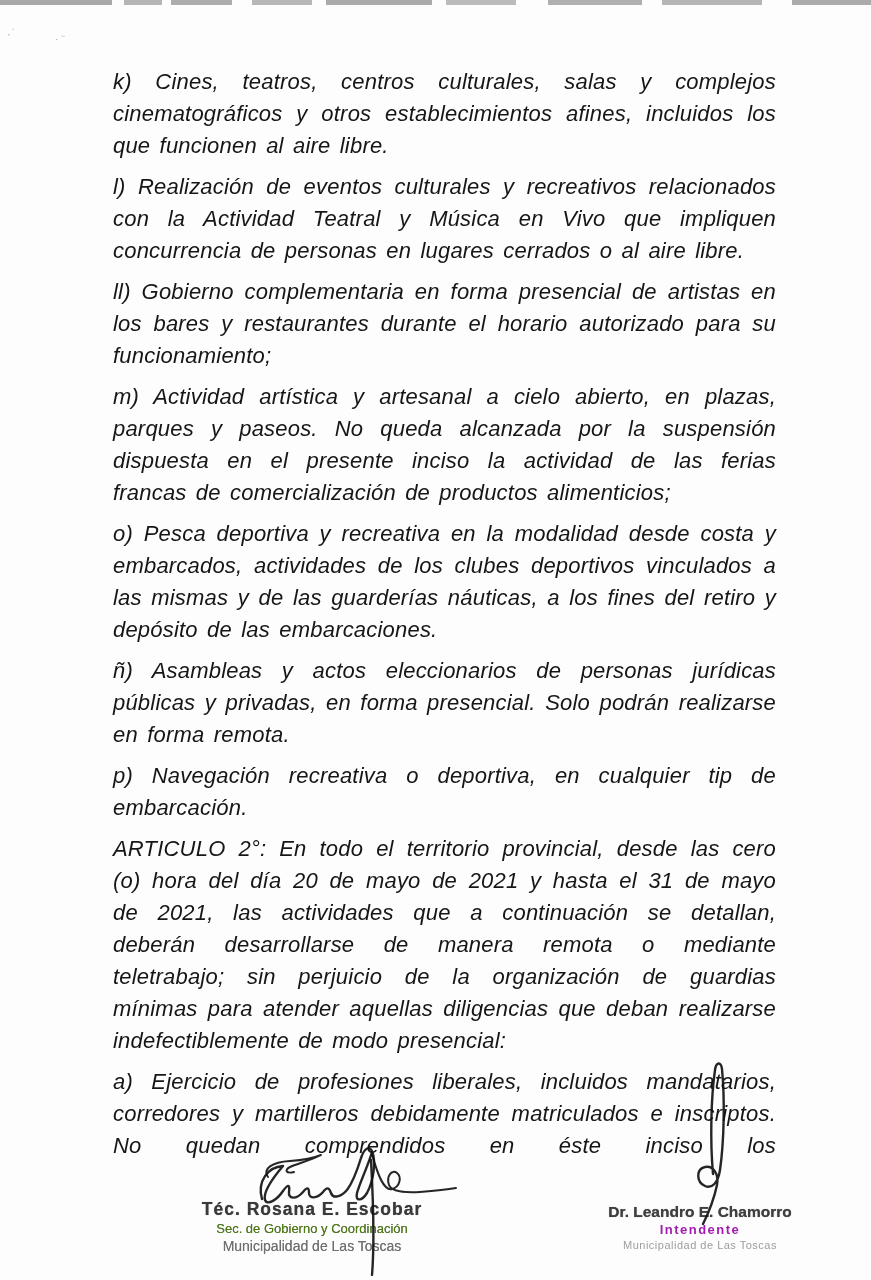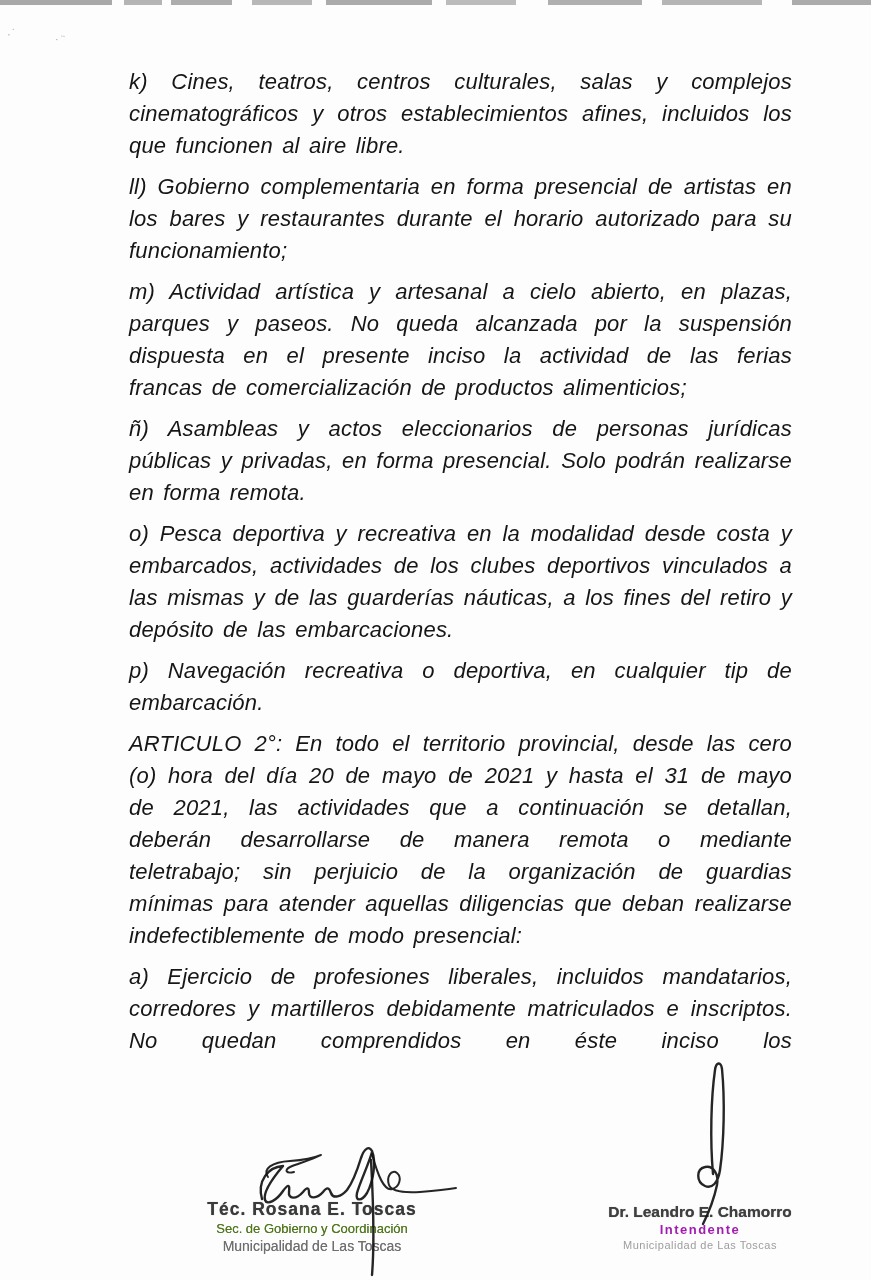--- a/index.html
+++ b/index.html
@@ -23,21 +23,21 @@
       #a2a2a2 548px 642px,#fdfdfd 642px 662px,
       #a9a9a9 662px 762px,#fdfdfd 762px 792px,
       #9d9d9d 792px 871px);
     opacity:.85;
   }
   .smudge{position:absolute;color:#a9a9a9;font-size:11px;line-height:1;letter-spacing:2px;}
   .smudge-1{left:7px;top:28px;transform:rotate(-12deg);}
   .smudge-2{left:55px;top:34px;transform:rotate(8deg);}
 
   .text-block{
-    position:absolute;left:129px;top:66px;width:663px;
+    position:absolute;left:113px;top:66px;width:663px;
     color:#161616;
     font-style:italic;
     font-size:22px;line-height:32px;
     text-align:justify;
     word-spacing:3px;letter-spacing:.2px;
   }
   .text-block p{margin:0 0 9px 0;padding:0;}
   .text-block p.justify-last{text-align-last:justify;}
 
   .sig{position:absolute;text-align:center;font-style:normal;}
@@ -62,31 +62,32 @@
 <body>
 
 <div class="page">
 
   <div class="scan-edge"></div>
   <div class="smudge smudge-1">·˙</div>
   <div class="smudge smudge-2">·¨</div>
 
   <main class="text-block">
     <p>k) Cines, teatros, centros culturales, salas y complejos cinematográficos y otros establecimientos afines, incluidos los que funcionen al aire libre.</p>
+    <p>l) Realización de eventos culturales y recreativos relacionados con la Actividad Teatral y Música en Vivo que impliquen concurrencia de personas en lugares cerrados o al aire libre.</p>
     <p>ll) Gobierno complementaria en forma presencial de artistas en los bares y restaurantes durante el horario autorizado para su funcionamiento;</p>
     <p>m) Actividad artística y artesanal a cielo abierto, en plazas, parques y paseos. No queda alcanzada por la suspensión dispuesta en el presente inciso la actividad de las ferias francas de comercialización de productos alimenticios;</p>
+    <p>o) Pesca deportiva y recreativa en la modalidad desde costa y embarcados, actividades de los clubes deportivos vinculados a las mismas y de las guarderías náuticas, a los fines del retiro y depósito de las embarcaciones.</p>
     <p>ñ) Asambleas y actos eleccionarios de personas jurídicas públicas y privadas, en forma presencial. Solo podrán realizarse en forma remota.</p>
-    <p>o) Pesca deportiva y recreativa en la modalidad desde costa y embarcados, actividades de los clubes deportivos vinculados a las mismas y de las guarderías náuticas, a los fines del retiro y depósito de las embarcaciones.</p>
     <p>p) Navegación recreativa o deportiva, en cualquier tip de embarcación.</p>
     <p>ARTICULO 2°: En todo el territorio provincial, desde las cero (o) hora del día 20 de mayo de 2021 y hasta el 31 de mayo de 2021, las actividades que a continuación se detallan, deberán desarrollarse de manera remota o mediante teletrabajo; sin perjuicio de la organización de guardias mínimas para atender aquellas diligencias que deban realizarse indefectiblemente de modo presencial:</p>
     <p class="justify-last">a) Ejercicio de profesiones liberales, incluidos mandatarios, corredores y martilleros debidamente matriculados e inscriptos. No quedan comprendidos en éste inciso los</p>
   </main>
 
   <div class="sig sig-left">
-    <div class="sig-name">Téc. Rosana E. Toscas</div>
+    <div class="sig-name">Téc. Rosana E. Escobar</div>
     <div class="sig-role">Sec. de Gobierno y Coordinación</div>
     <div class="sig-org">Municipalidad de Las Toscas</div>
   </div>
 
   <div class="sig sig-right">
     <div class="sig-name">Dr. Leandro E. Chamorro</div>
     <div class="sig-role">Intendente</div>
     <div class="sig-org">Municipalidad de Las Toscas</div>
   </div>
 

